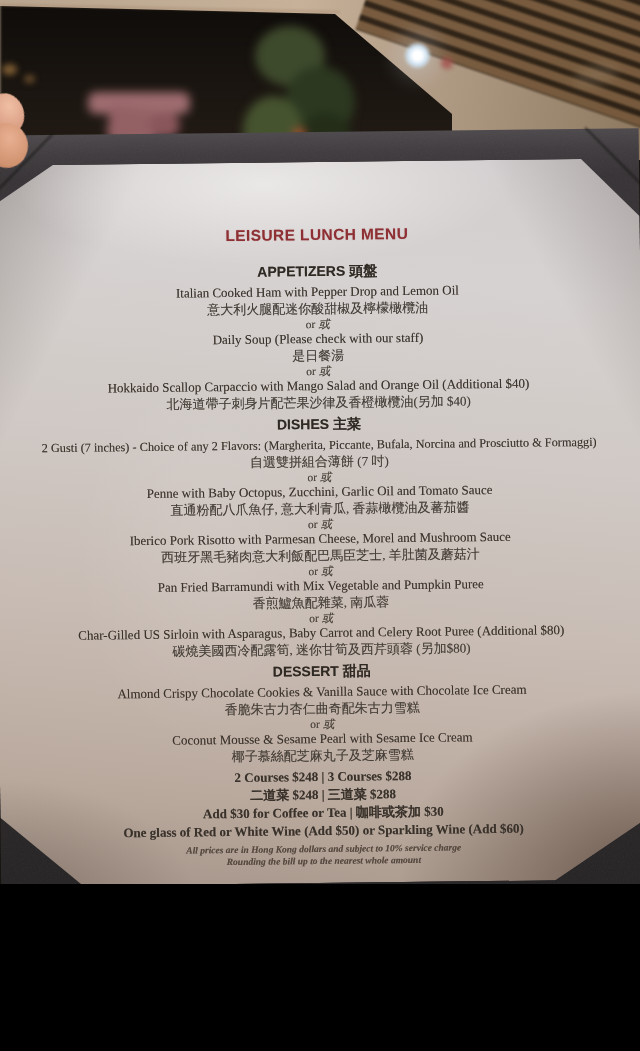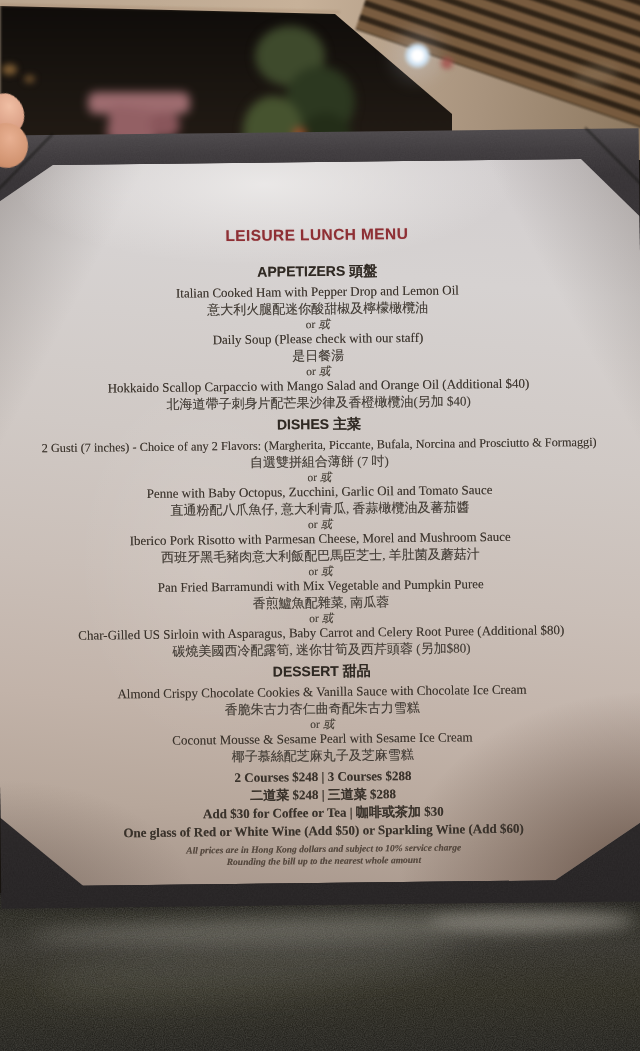--- a/index.html
+++ b/index.html
@@ -1,16 +1,16 @@
 <!DOCTYPE html>
 <html><head>
 <meta charset="utf-8">
 <style>
   html,body{margin:0;padding:0;background:#000;}
-  .scene{position:relative;width:640px;height:1051px;overflow:hidden;background:#17130f;
+  .scene{position:relative;width:640px;height:884px;overflow:hidden;background:#17130f;
          font-family:"Liberation Serif","DejaVu Serif",serif;}
 
   
   .bg-top{position:absolute;left:0;top:0;width:640px;height:160px;}
   .ceiling{position:absolute;left:0;top:0;width:640px;height:160px;
            background:linear-gradient(100deg,#b9a58f,#c7b199 45%,#a8937d 75%,#8d785f);}
   .wall{position:absolute;left:0;top:0;width:640px;height:160px;
         clip-path:polygon(0 6px,335px 14px,452px 114px,452px 160px,0 160px);
         background:linear-gradient(180deg,#0e0b09,#1a1510 55%,#241c15);filter:blur(1.5px);}
   .wall-trim{position:absolute;left:0;top:7px;width:340px;height:3px;background:rgba(150,118,88,.28);

